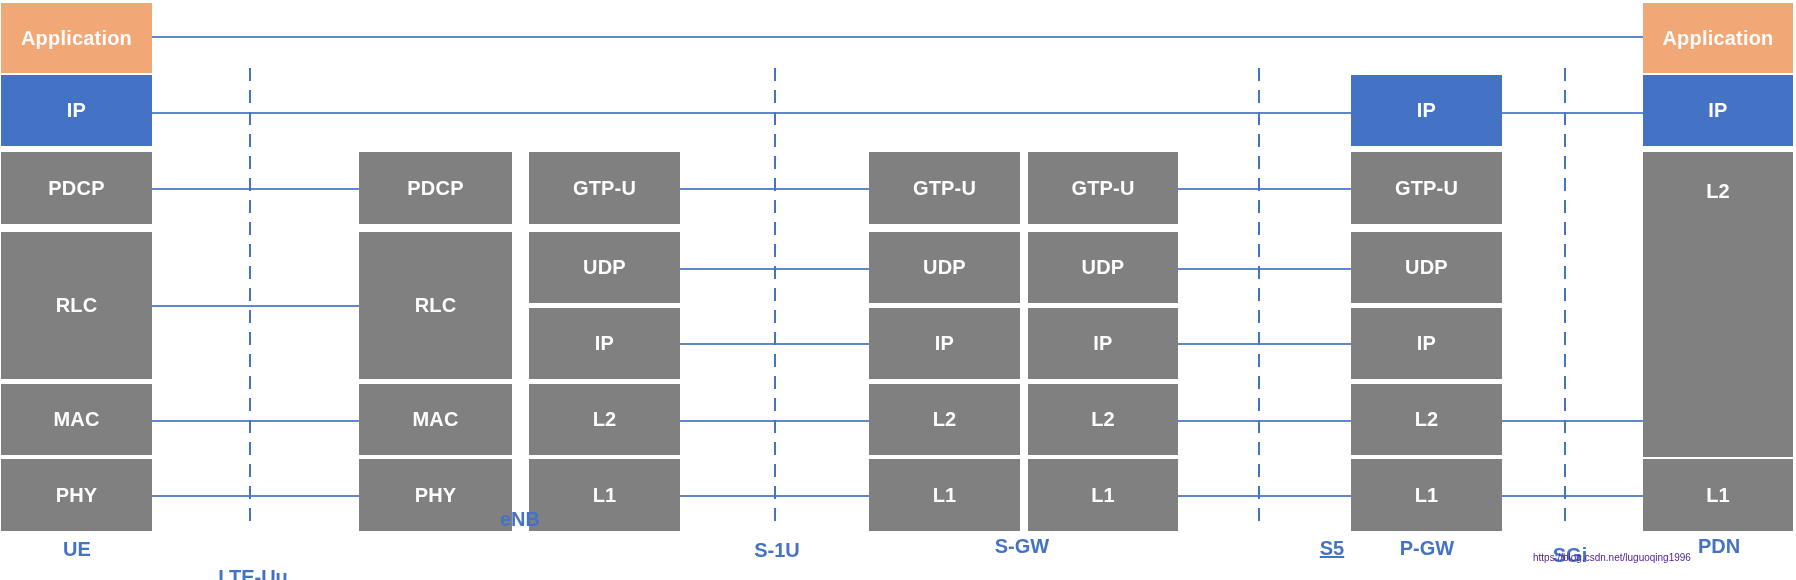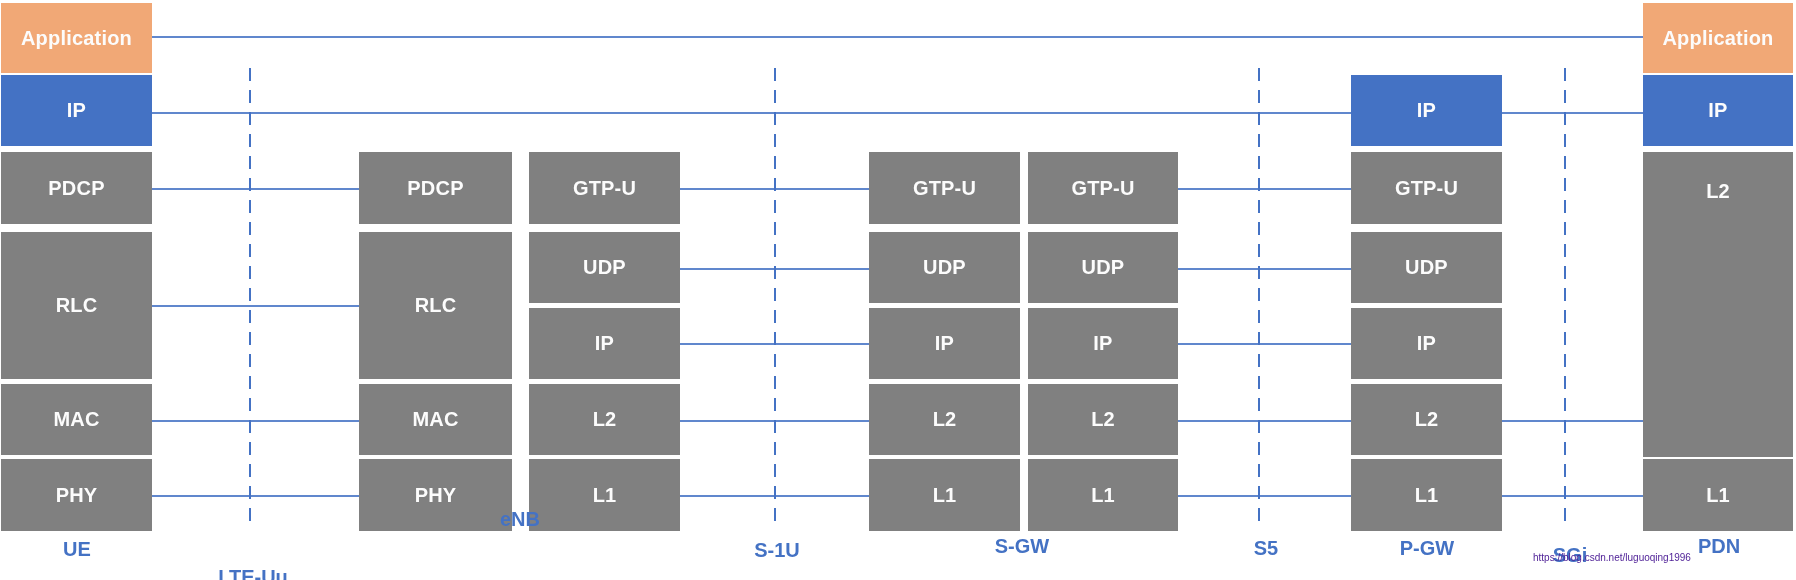--- a/index.html
+++ b/index.html
@@ -112,20 +112,20 @@
   <div class="blk orange" style="left:1643px;top:3px;width:150px;height:70px;">Application</div>
   <div class="blk blue" style="left:1643px;top:75px;width:150px;height:71px;">IP</div>
   <div class="blk gray" style="left:1643px;top:152px;width:150px;height:305px;align-items:flex-start;padding-top:28px;">L2</div>
   <div class="blk gray" style="left:1643px;top:459px;width:150px;height:72px;">L1</div>
 
   <div class="iflabel" style="left:77px;top:538px;">UE</div>
   <div class="iflabel" style="left:253px;top:566px;">LTE-Uu</div>
   <div class="iflabel" style="left:520px;top:508px;">eNB</div>
   <div class="iflabel" style="left:777px;top:539px;">S-1U</div>
   <div class="iflabel" style="left:1022px;top:535px;">S-GW</div>
-  <div class="iflabel" style="left:1266px;top:537px;">S5</div>
+  <div class="iflabel" style="left:1332px;top:537px;text-decoration:underline;">S5</div>
   <div class="iflabel" style="left:1427px;top:537px;">P-GW</div>
   <div class="iflabel" style="left:1570px;top:544px;">SGi</div>
   <div class="iflabel" style="left:1719px;top:535px;">PDN</div>
 
   <div class="watermark" style="left:1533px;top:552px;">https://blog.csdn.net/luguoqing1996</div>
 
 </div>
 
 </body></html>

